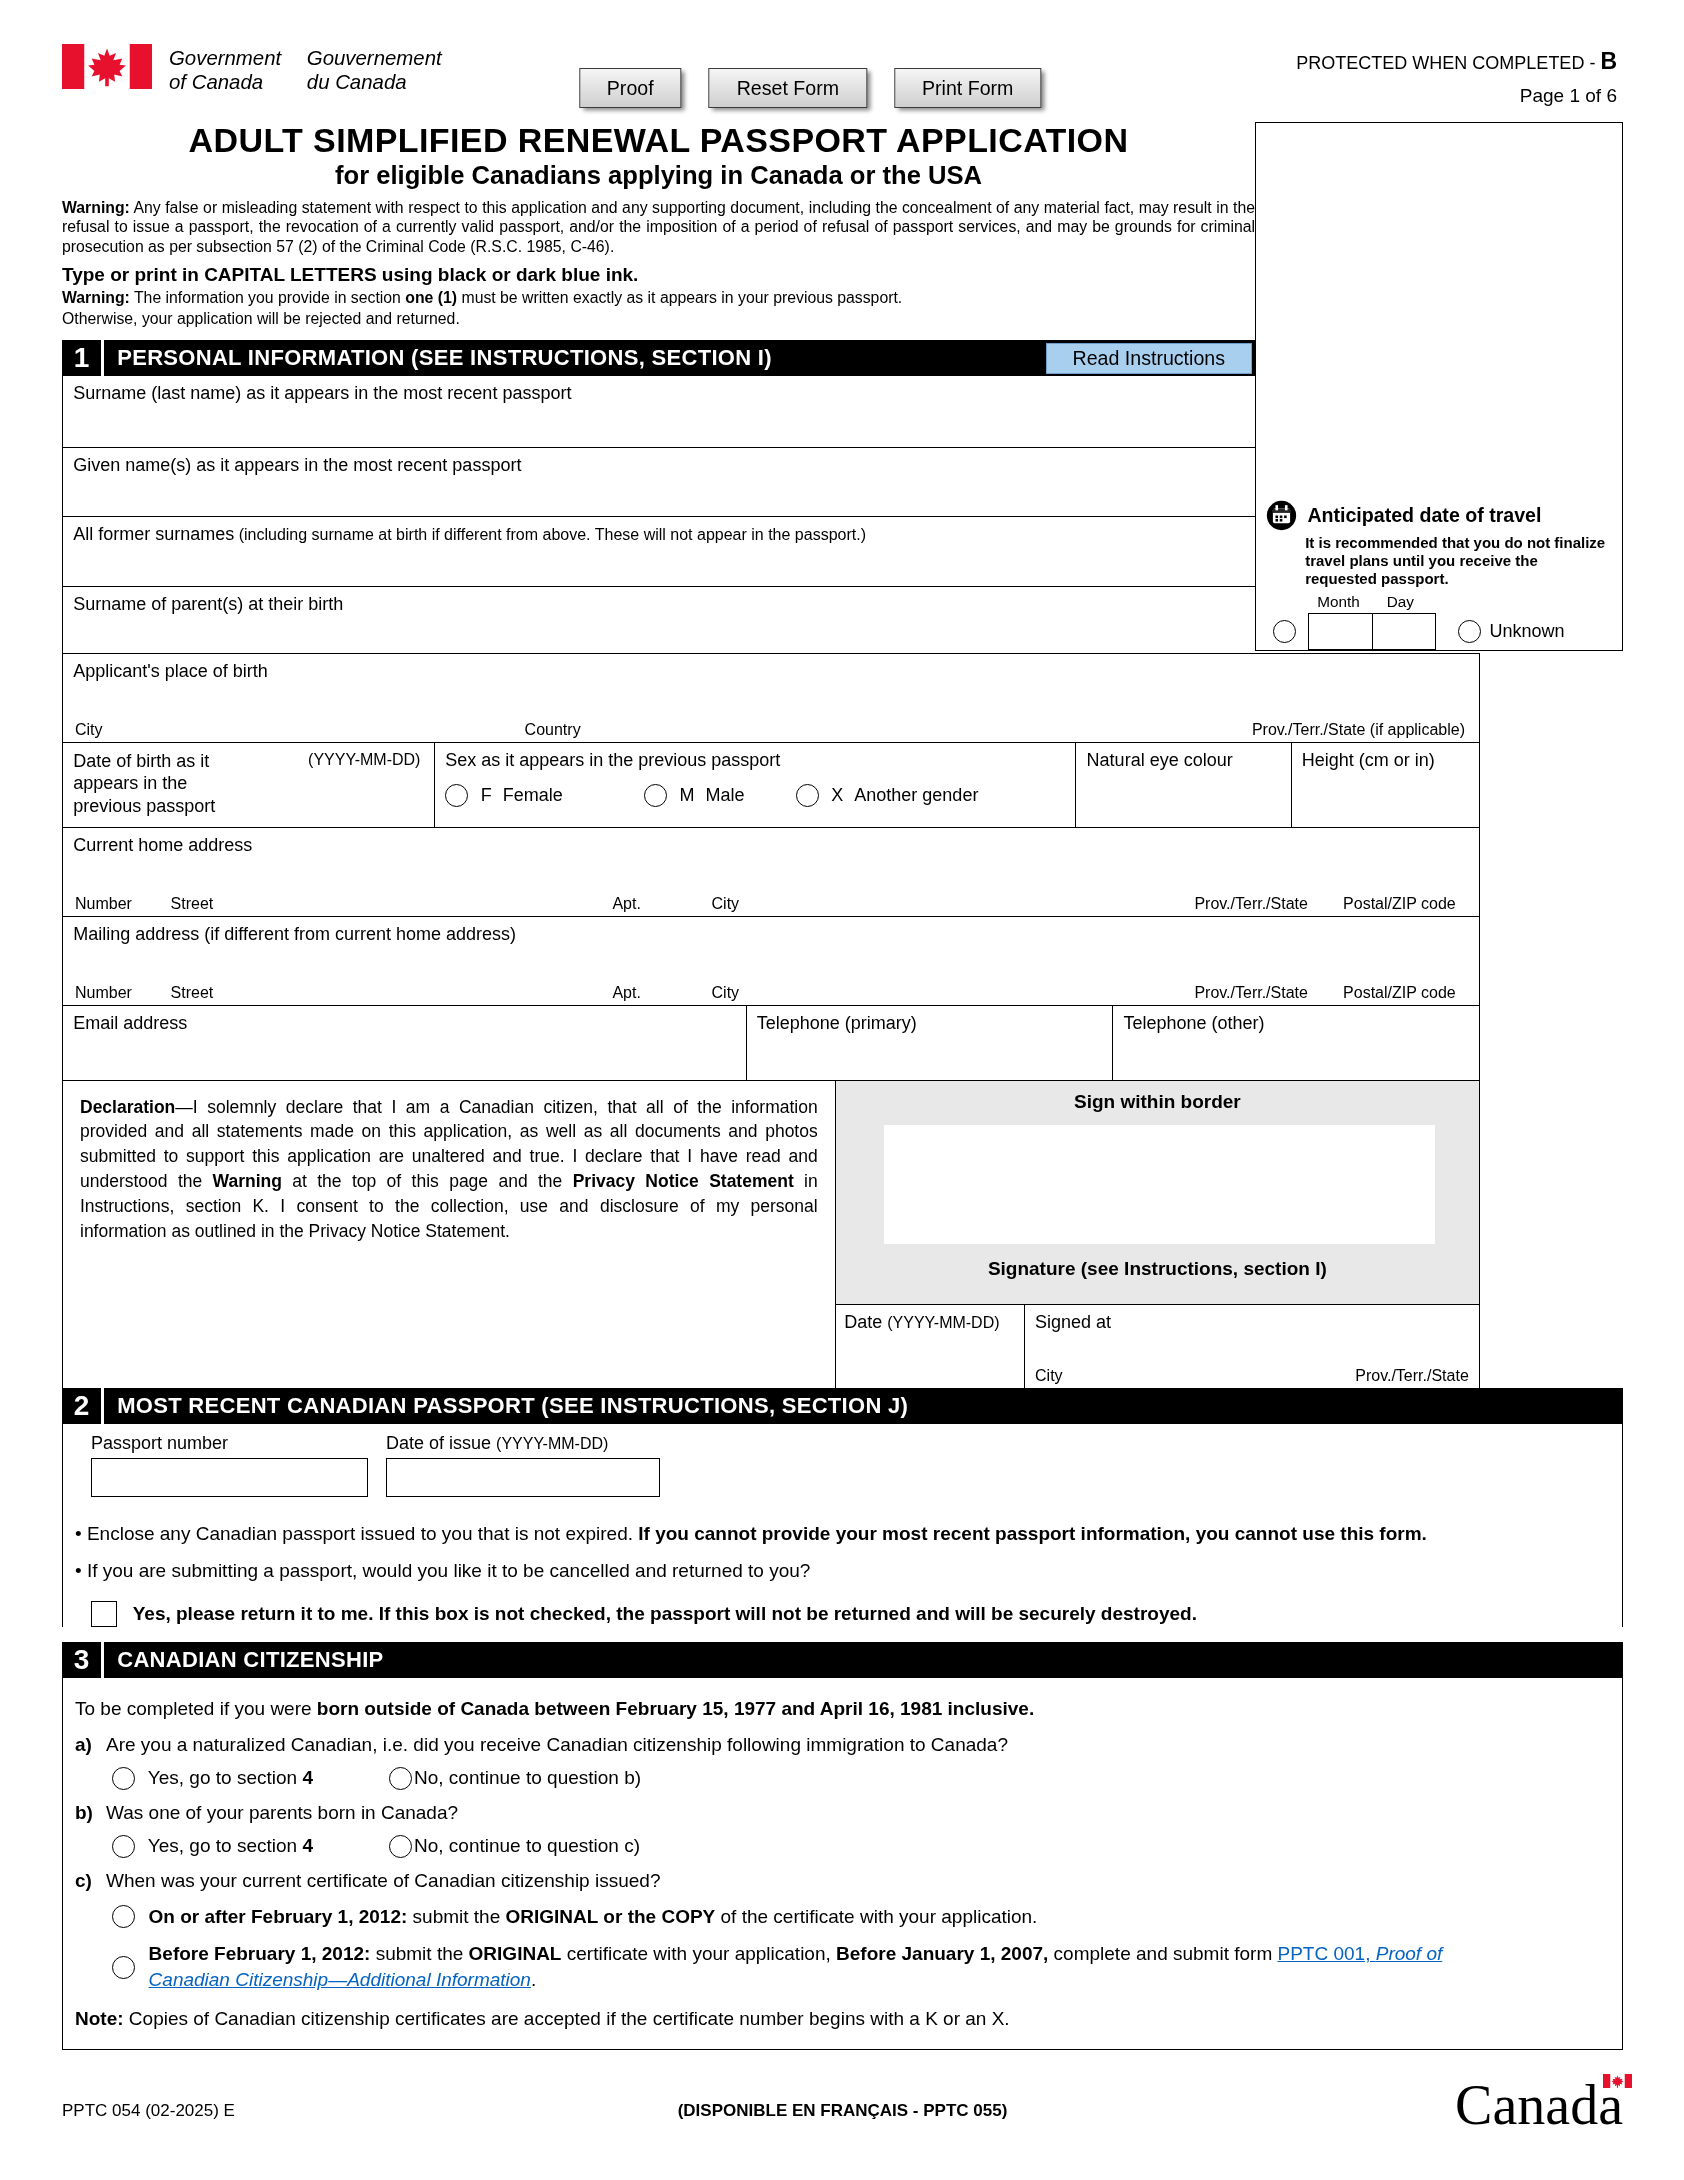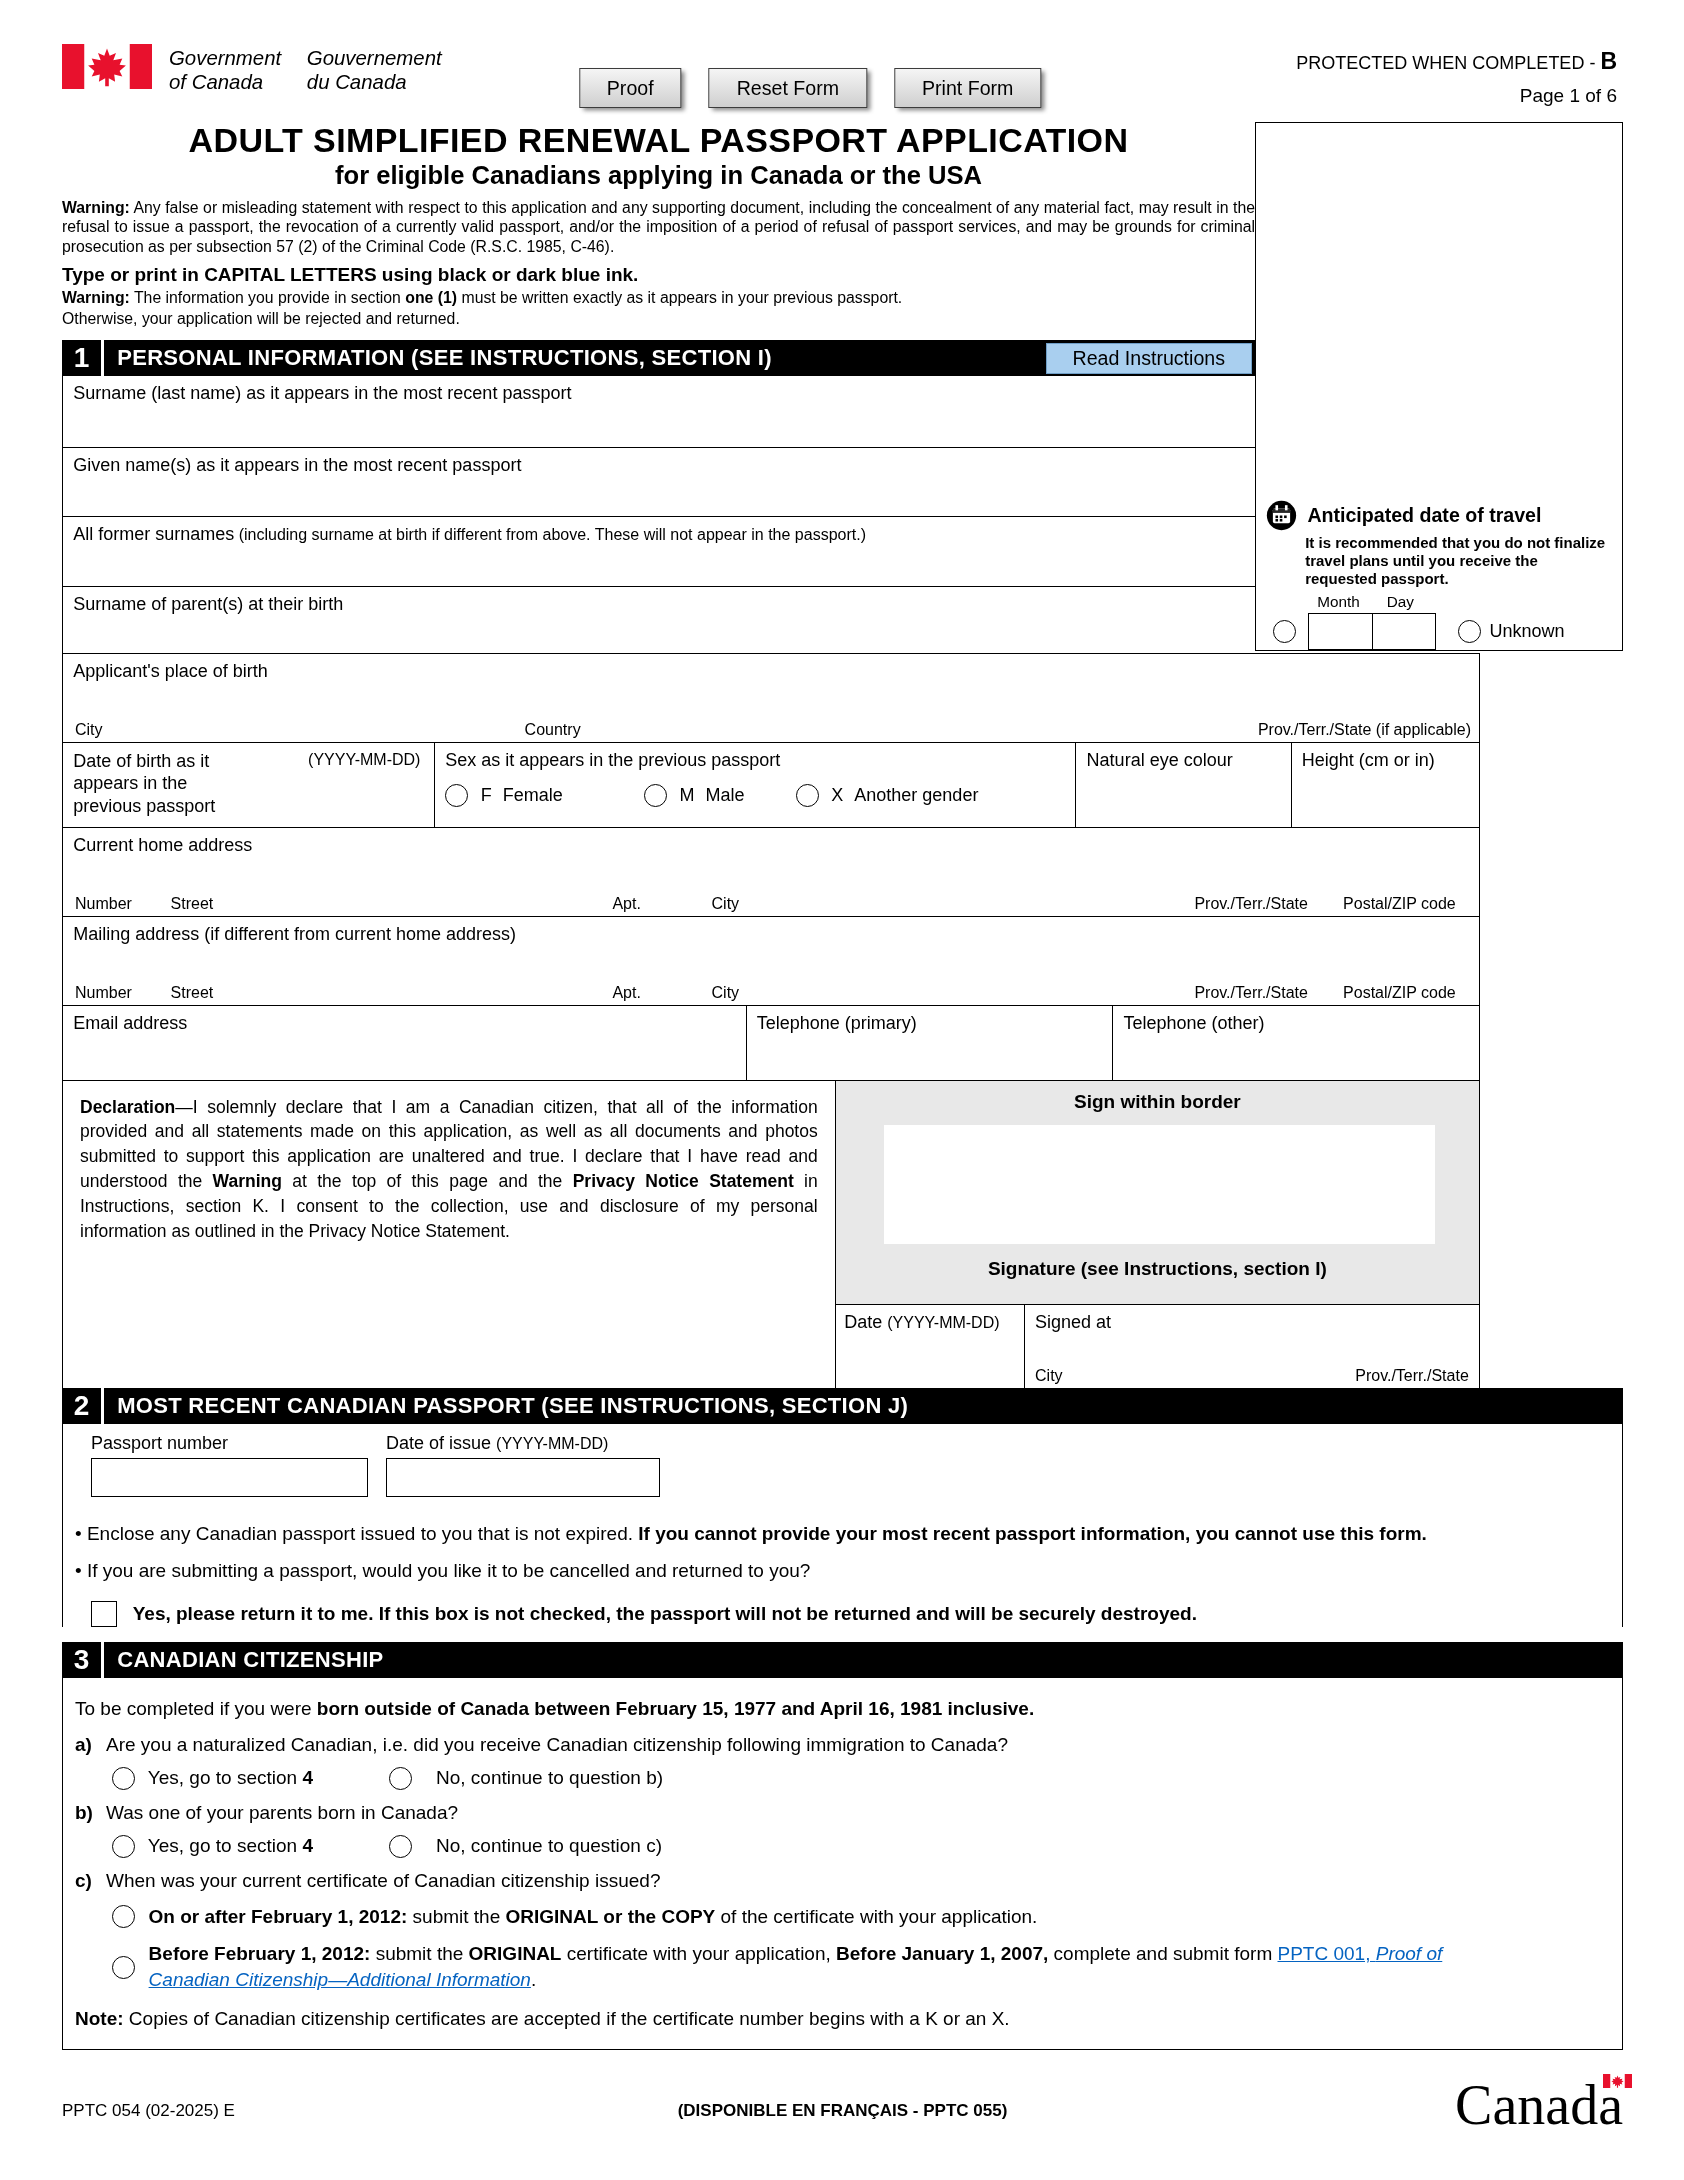--- a/index.html
+++ b/index.html
@@ -47,21 +47,21 @@
   .main-rows .row { border-bottom:1.7px solid #000; }
   .main-rows .row:last-child { border-bottom:none; }
   .row { position:relative; padding:6.8px 10.2px; font-size:18px; }
   .r-surname { height:72px; } .r-given { height:69px; } .r-former { height:70px; } .r-parents { height:66px; }
   .small-note { font-size:16px; }
 
   .full-rows { border:1.7px solid #000; border-bottom:none; width:1418px; }
   .full-rows > .frow { border-bottom:1.7px solid #000; position:relative; }
   .frow-pob { height:89px; padding:6.8px 10.2px; font-size:18px; }
   .sub { position:absolute; bottom:3.4px; font-size:16px; }
-  .pob-city { left:12px; } .pob-country { left:32.6%; } .pob-prov { right:8px;margin-left:43px; }
+  .pob-city { left:12px; } .pob-country { left:32.6%; } .pob-prov { right:14px;margin-left:43px; }
 
   .frow-dob { height:85px; display:flex; padding:0; }
   .cell { border-left:1.7px solid #000; padding:6.8px 10.2px; font-size:18px; position:relative; }
   .cell:first-child { border-left:none; }
   .dob-cell { width:26.2%; display:flex; justify-content:space-between; }
   .dob-cell .lab { width:149px; line-height:1.25; }
   .dob-cell .hint { font-size:16px; padding-top:1.7px; padding-right:3.4px; }
   .sex-cell { width:45.3%; }
   .eye-cell { width:15.2%; }
   .hei-cell { flex:1; }
@@ -108,21 +108,21 @@
   .checkbox { width:26.4px; height:26.4px; border:1.7px solid #000; background:#fff; flex:none; }
   .chk-label { font-weight:bold; font-size:19px; }
 
   
   .s3 { padding:10.2px 12px 19px; font-size:19px; }
   .s3 .line { margin-top:8.5px; line-height:1.3; }
   .q-line { display:flex; margin-top:12px; }
   .q-letter { font-weight:bold; width:31px; flex:none; }
   .opt-row { display:flex; align-items:center; margin-top:11px; padding-left:37px; }
   .opt-first { width:277px; display:flex; align-items:center; gap:12.8px; }
-  .opt-second { display:flex; align-items:center; gap:24px; }
+  .opt-second { display:flex; align-items:center; gap:2px; }
   .c-opt { display:flex; align-items:center; margin-top:12px; padding-left:37px; gap:13.6px; }
   .c-opt .txt { line-height:1.35; max-width:1329px; }
   .radio { width:23px; height:23px; border:1.7px solid #000; border-radius:50%; background:#fff; flex:none; display:inline-block; }
   a.link { color:#0563c1; text-decoration:underline; cursor:pointer; }
   .italic { font-style:italic; }
   .note-line { margin-top:15.3px; font-size:19px; }
 
   
   .photo-box { position:absolute; top:2.6px; right:0; width:368px; height:370px; border:1.7px solid #000; background:#fff; }
   .travel-box { position:absolute; top:372px; right:0; width:368px; height:160px; border:1.7px solid #000; border-top:none;

